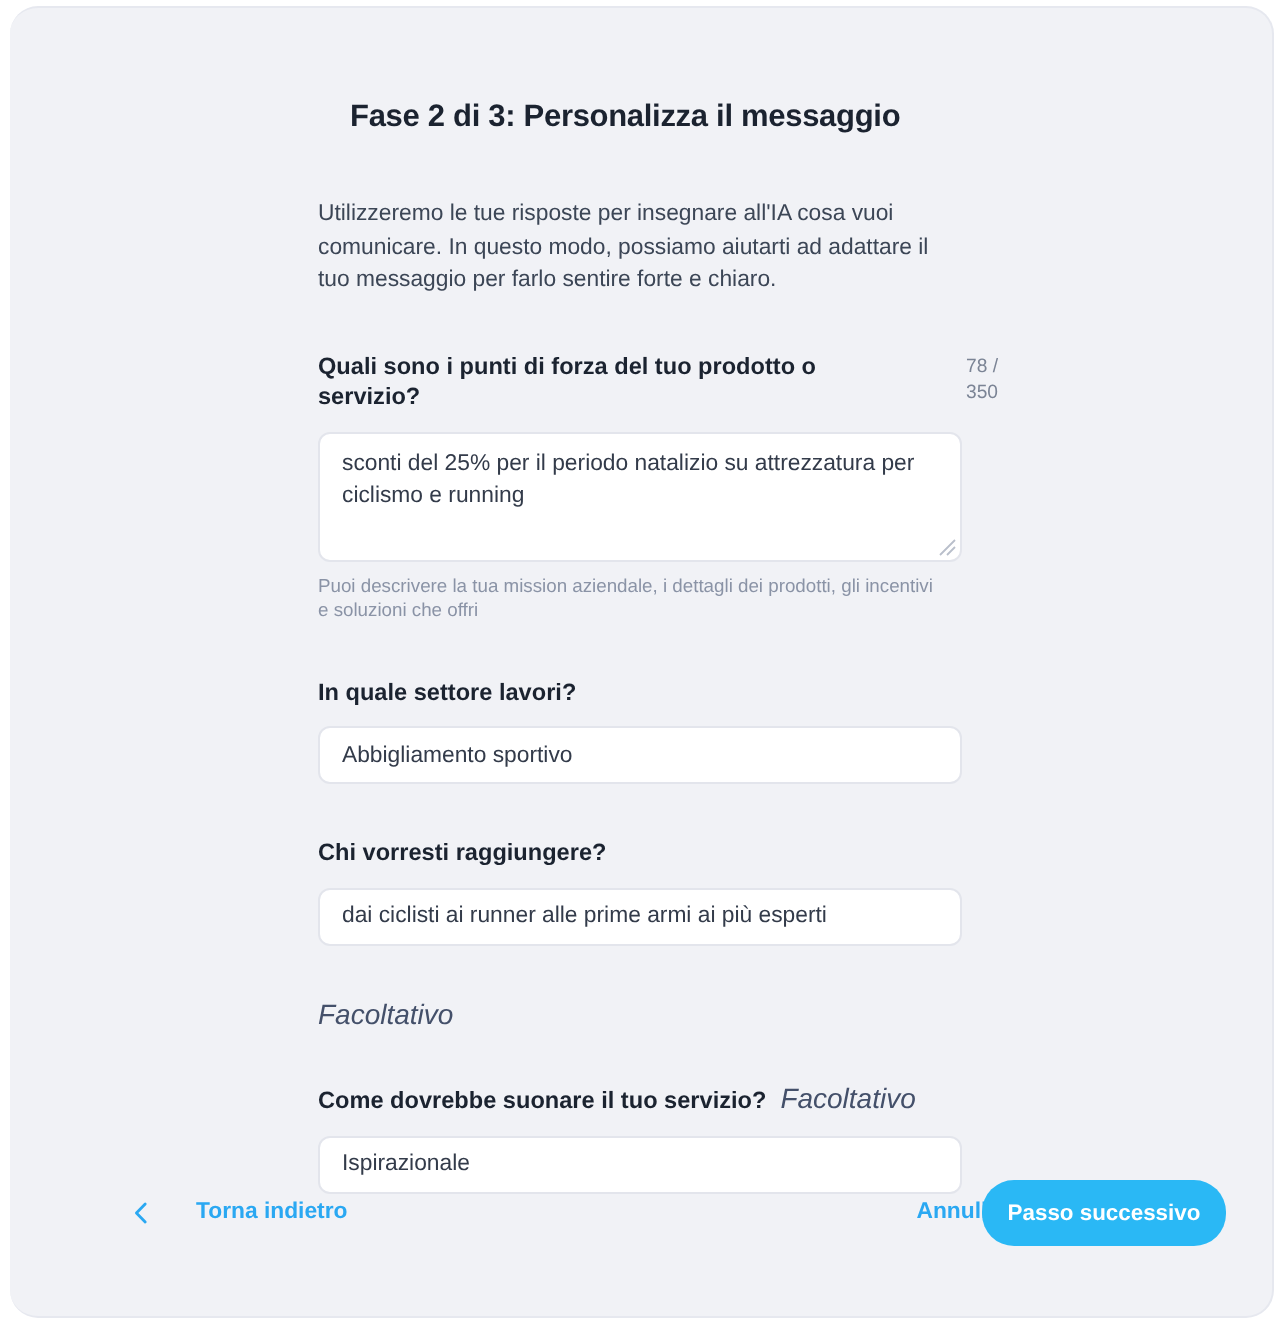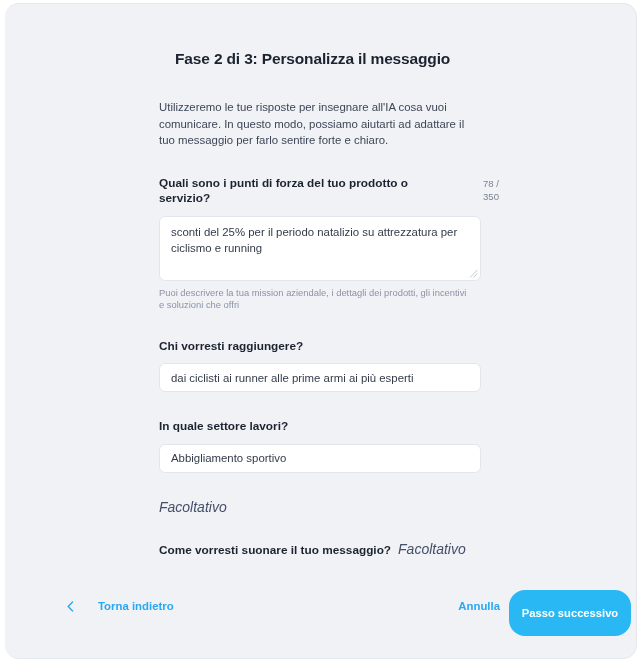--- a/index.html
+++ b/index.html
@@ -174,22 +174,22 @@
   .cancel-link {
     position: absolute;
     right: 136px; top: 6px;
     color: #2aa8f2;
     font-size: 11.4px;
     font-weight: bold;
     cursor: pointer;
   }
   .primary-btn {
     position: absolute;
-    right: 5px; top: -4px;
-    width: 122px; height: 46px;
+    right: 23px; top: -4px;
+    width: 122px; height: 33px;
     background: #2ab8f5;
     border: none;
     border-radius: 16px;
     color: #ffffff;
     font-family: "Liberation Sans", sans-serif;
     font-size: 11.2px;
     font-weight: bold;
     cursor: pointer;
   }
 </style>
@@ -212,39 +212,47 @@
         <div class="textarea-wrap">
           <textarea class="textarea" style="">sconti del 25% per il periodo natalizio su attrezzatura per ciclismo e running</textarea>
           <svg class="resize-grip" viewBox="0 0 9 9">
             <path d="M8.5 1 1 8.5M8.5 4.5 4.5 8.5" stroke="#b9bfcb" stroke-width="0.9" fill="none"></path>
           </svg>
         </div>
         <div class="helper">Puoi descrivere la tua mission aziendale, i dettagli dei prodotti, gli incentivi e soluzioni che offri</div>
       </div>
 
       <div class="field">
+        <div class="field-label">In quale settore lavori?</div>
+        <input class="textbox" type="text" value="Abbigliamento sportivo" style="">
+      </div>
+
+      <div class="field">
         <div class="field-label">Chi vorresti raggiungere?</div>
         <input class="textbox" type="text" value="dai ciclisti ai runner alle prime armi ai più esperti" style="">
       </div>
 
       <div class="field">
-        <div class="field-label">In quale settore lavori?</div>
-        <input class="textbox" type="text" value="Abbigliamento sportivo" style="">
-      </div>
-
-      <div class="field">
         <div class="field-head">
           <div class="optional">Facoltativo</div>
         </div>
       </div>
 
       <div class="field">
         <div class="label-row-inline">
-          <div class="field-label inline-opt">Come vorresti suonare il tuo messaggio?</div>
+          <div class="field-label inline-opt">Come dovrebbe suonare il tuo servizio?</div>
           <div class="optional">Facoltativo</div>
+        </div>
+        <div class="select-wrap">
+          <div class="select-box">
+            <span>Ispirazionale</span>
+          </div>
+          <svg class="chev" width="9" height="6" viewBox="0 0 9 6">
+            <path d="M1 1.2 4.5 4.6 8 1.2" stroke="#6a7policy" stroke-width="1.3" fill="none" stroke-linecap="round" stroke-linejoin="round"></path>
+          </svg>
         </div>
       </div>
 
     </div>
 
     <div class="footer">
       <div class="back-link">
         <svg width="7" height="11" viewBox="0 0 7 11">
           <path d="M5.6 1 1.2 5.5 5.6 10" stroke="#2aa8f2" stroke-width="1.4" fill="none" stroke-linecap="round" stroke-linejoin="round"></path>
         </svg>

